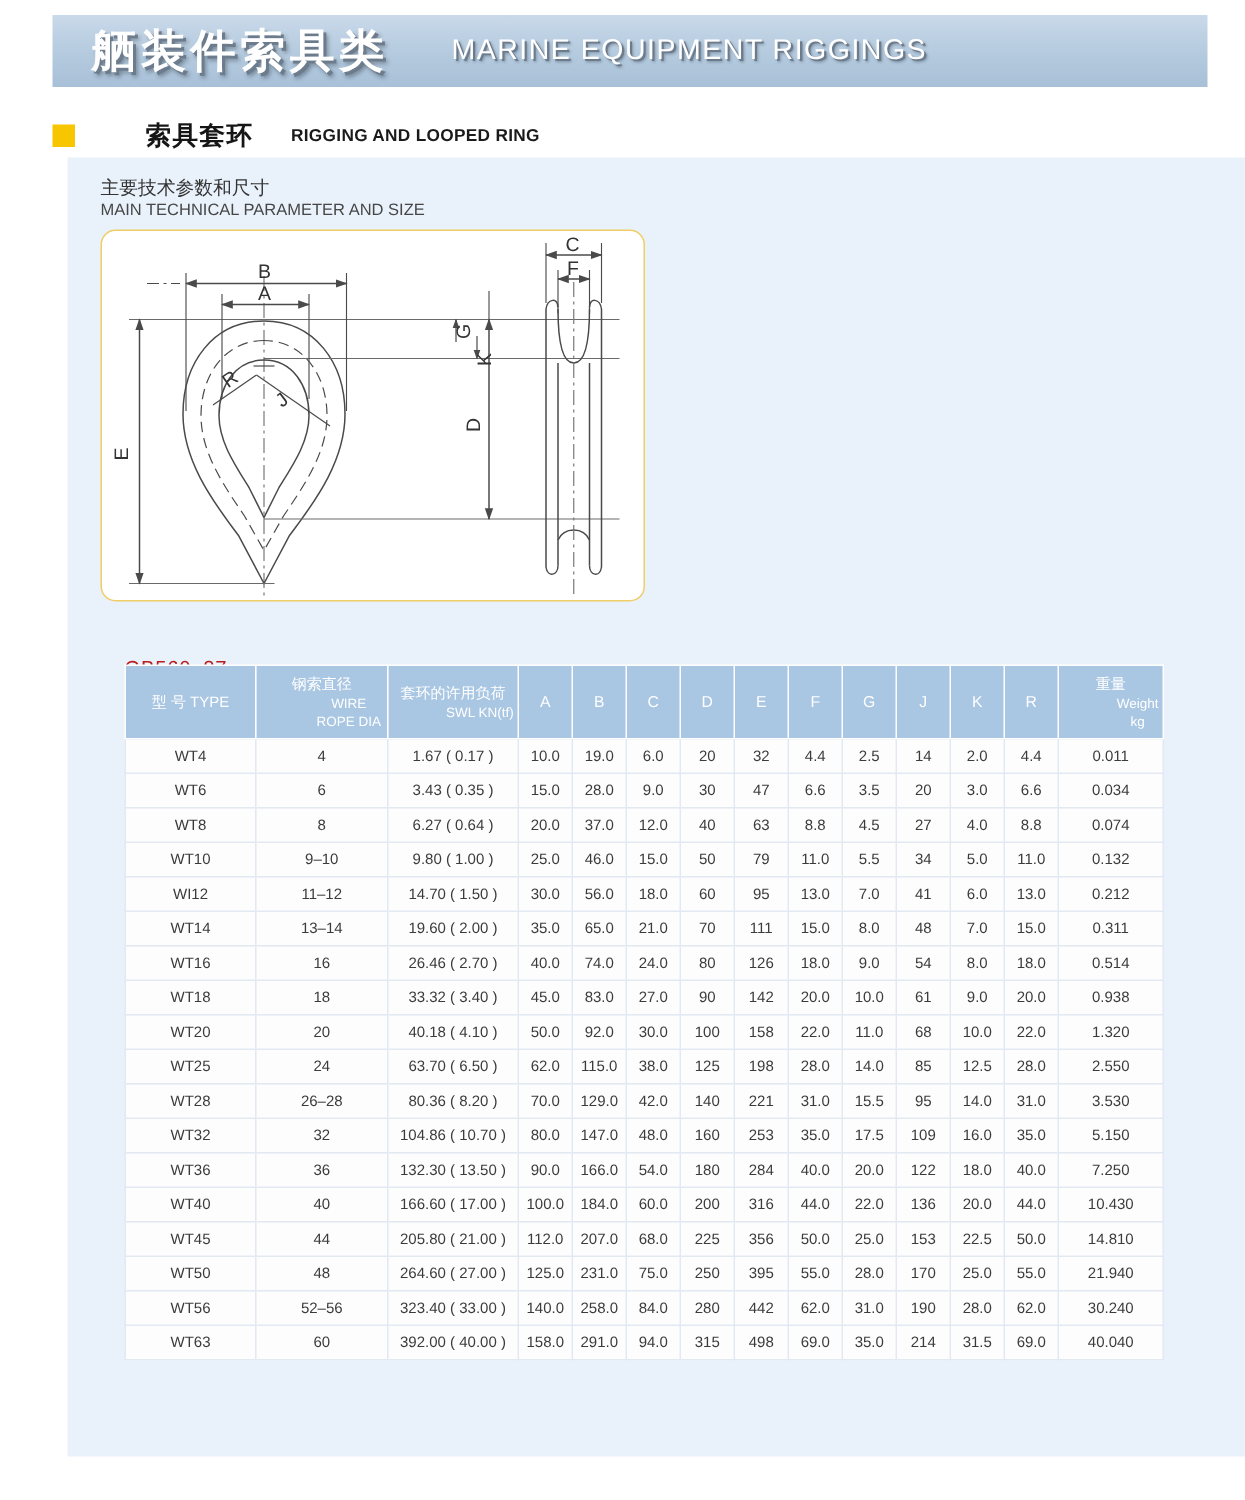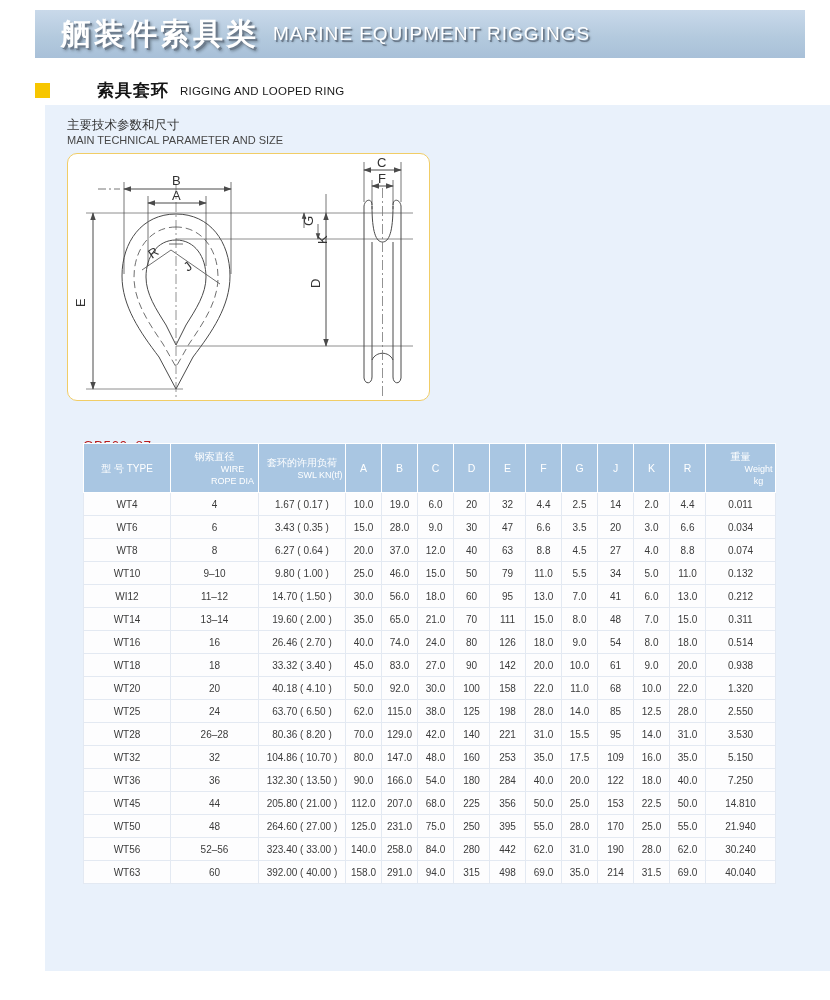--- a/index.html
+++ b/index.html
@@ -5,35 +5,35 @@
   html,body{margin:0;padding:0;}
   body{
     width:830px;height:1000px;position:relative;background:#ffffff;
     font-family:"Liberation Sans","DejaVu Sans",sans-serif;color:#333;
     overflow:hidden;
   }
   
   .banner{
     position:absolute;left:35px;top:10px;width:770px;height:48px;
     background:linear-gradient(180deg,#c9d9ea 0%,#b4cade 55%,#a8c0d8 100%);
-    display:flex;align-items:center;padding-left:26px;box-sizing:border-box;
+    display:flex;align-items:center;padding-left:26px;box-sizing:border-box;gap:28px;
   }
   .banner .zh{
     font-size:30px;font-weight:bold;color:#ffffff;letter-spacing:3px;
     text-shadow:2px 2px 0 #6d7c8d,3px 3px 3px rgba(40,50,60,.45);
   }
   .banner .en{
     font-size:19px;font-weight:normal;color:#ffffff;margin-left:14px;letter-spacing:1px;
     text-shadow:1.5px 1.5px 0 #6d7c8d,2px 2px 2px rgba(40,50,60,.4);
   }
   
   .section-head{position:absolute;left:35px;top:79px;display:flex;align-items:center;}
   .bullet{width:15px;height:15px;background:#f7c600;margin-right:10px;}
   .section-head .zh{font-size:17px;font-weight:bold;color:#151515;letter-spacing:1px;margin-left:37px;}
-  .section-head .en{font-size:11.5px;font-weight:normal;color:#1a1a1a;margin-left:11px;letter-spacing:.2px;}
+  .section-head .en{font-size:11.5px;font-weight:bold;color:#1a1a1a;margin-left:25px;letter-spacing:.2px;}
   
   .panel{position:absolute;left:45px;top:105px;width:815px;height:866px;background:#e9f1fb;}
   .param-zh{position:absolute;left:22px;top:12px;font-size:12.5px;color:#333;}
   .param-en{position:absolute;left:22px;top:29px;font-size:11px;color:#474747;}
   
   .diagram-box{
     position:absolute;left:22px;top:48px;width:363px;height:248px;
     background:#ffffff;border:1px solid #f1cd66;border-radius:10px;box-sizing:border-box;
   }
   .diagram-box svg{display:block;}
@@ -421,20 +421,36 @@
           <td>180</td>
           <td>284</td>
           <td>40.0</td>
           <td>20.0</td>
           <td>122</td>
           <td>18.0</td>
           <td>40.0</td>
           <td>7.250</td>
         </tr>
         <tr>
+          <td>WT40</td>
+          <td>40</td>
+          <td>166.60 ( 17.00 )</td>
+          <td>100.0</td>
+          <td>184.0</td>
+          <td>60.0</td>
+          <td>200</td>
+          <td>316</td>
+          <td>44.0</td>
+          <td>22.0</td>
+          <td>136</td>
+          <td>20.0</td>
+          <td>44.0</td>
+          <td>10.430</td>
+        </tr>
+        <tr>
           <td>WT45</td>
           <td>44</td>
           <td>205.80 ( 21.00 )</td>
           <td>112.0</td>
           <td>207.0</td>
           <td>68.0</td>
           <td>225</td>
           <td>356</td>
           <td>50.0</td>
           <td>25.0</td>

